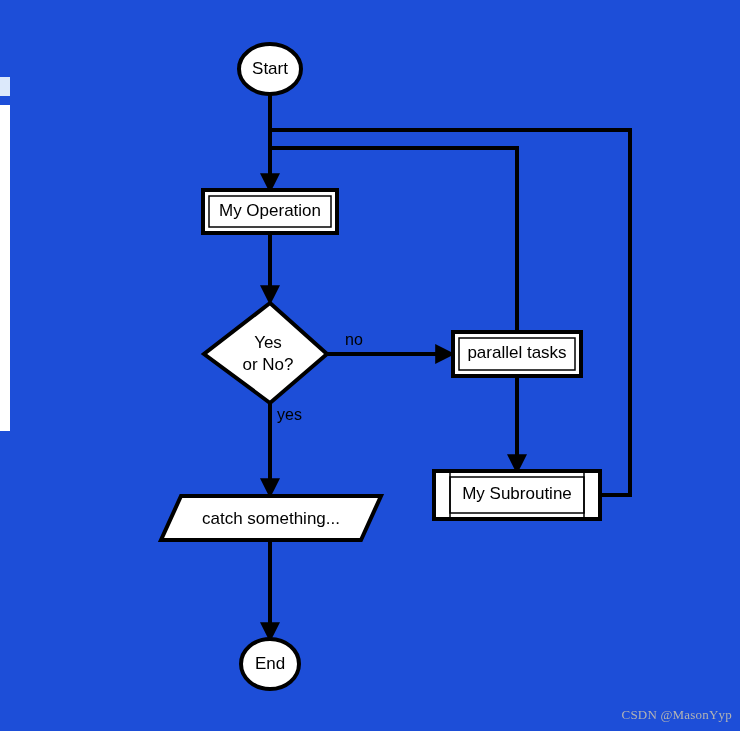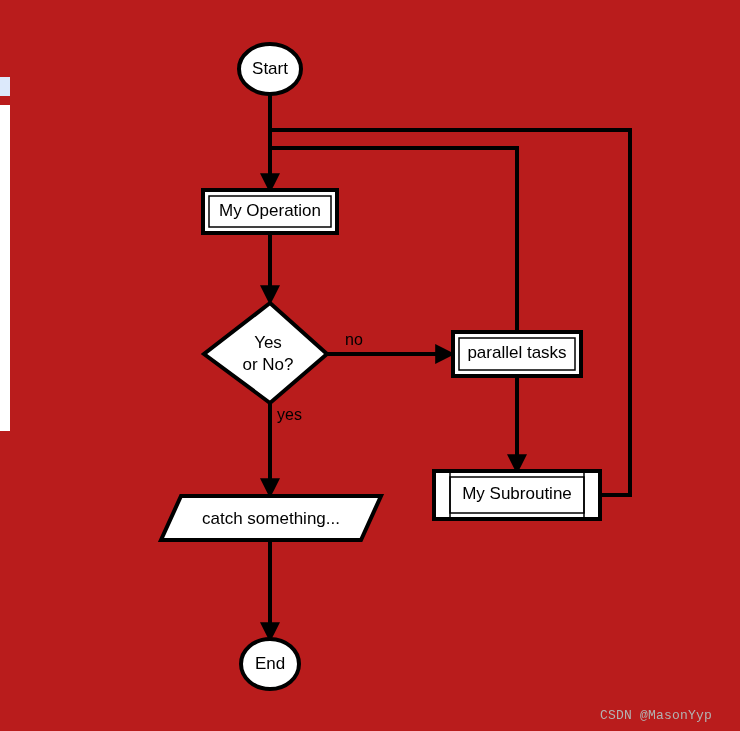--- a/index.html
+++ b/index.html
@@ -4,21 +4,21 @@
 <style>
   html, body {
     margin: 0;
     padding: 0;
     background: #f7f7f7;
   }
   #canvas {
     position: relative;
     width: 740px;
     height: 731px;
-    background: #b91c1c;
+    background: #1d4ed8;
     overflow: hidden;
     font-family: "Liberation Sans", sans-serif;
   }
   #flow {
     position: absolute;
     left: 0;
     top: 0;
     width: 740px;
     height: 731px;
   }
@@ -64,23 +64,23 @@
   .left-strip {
     position: absolute;
     left: 0;
     top: 105px;
     width: 10px;
     height: 326px;
     background: #ffffff;
   }
   .watermark {
     position: absolute;
-    right: 28px;
+    right: 8px;
     bottom: 8px;
-    font-family: Liberation Mono, monospace;
+    font-family: Liberation Serif, serif;
     font-size: 13px;
     color: #b3b3b3;
     letter-spacing: 0.2px;
     white-space: nowrap;
   }
 </style>
 </head>
 <body>
 
 <div id="canvas">

